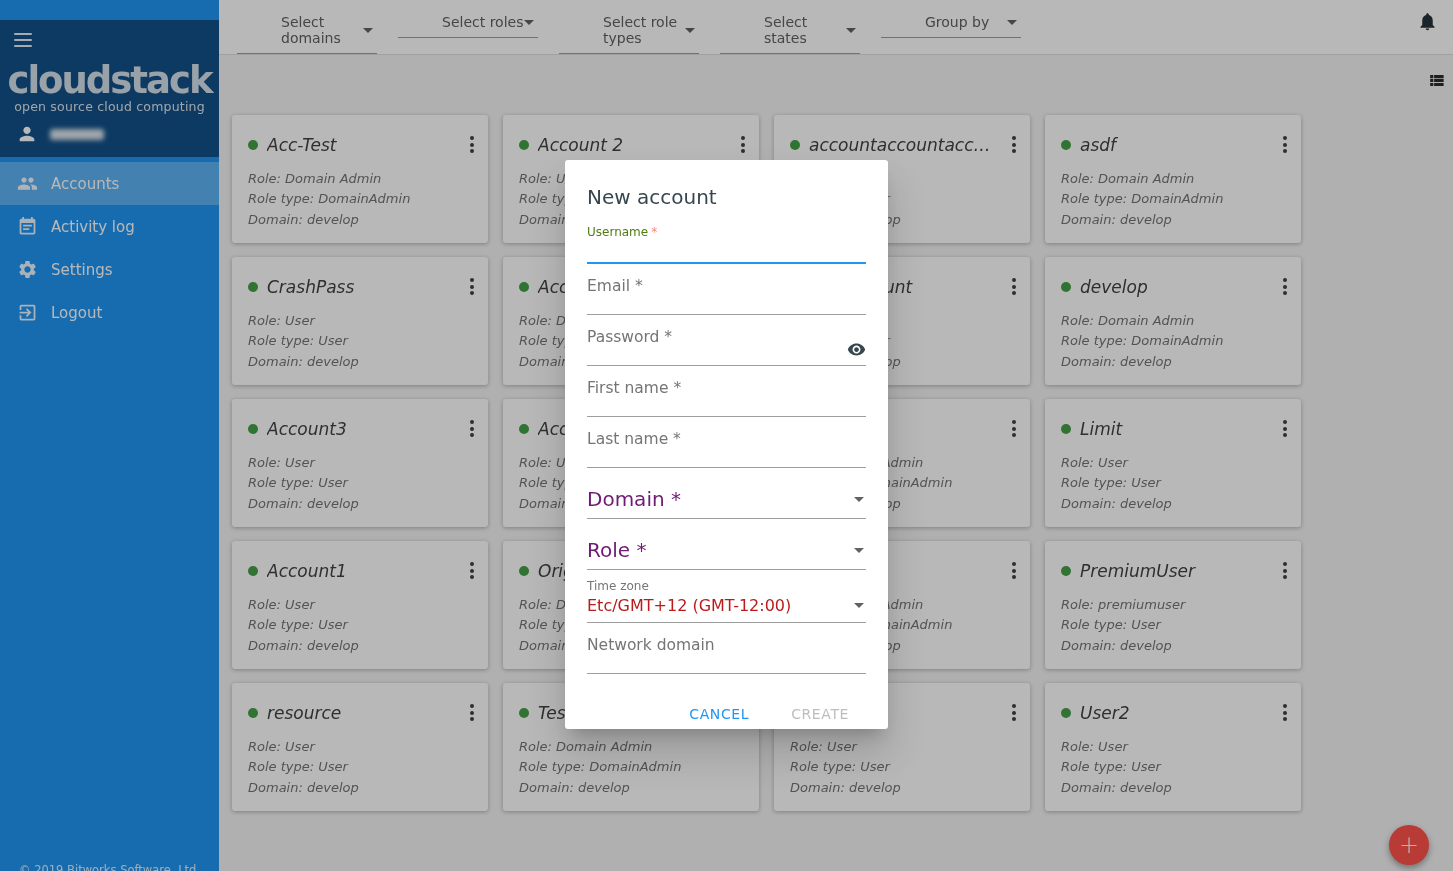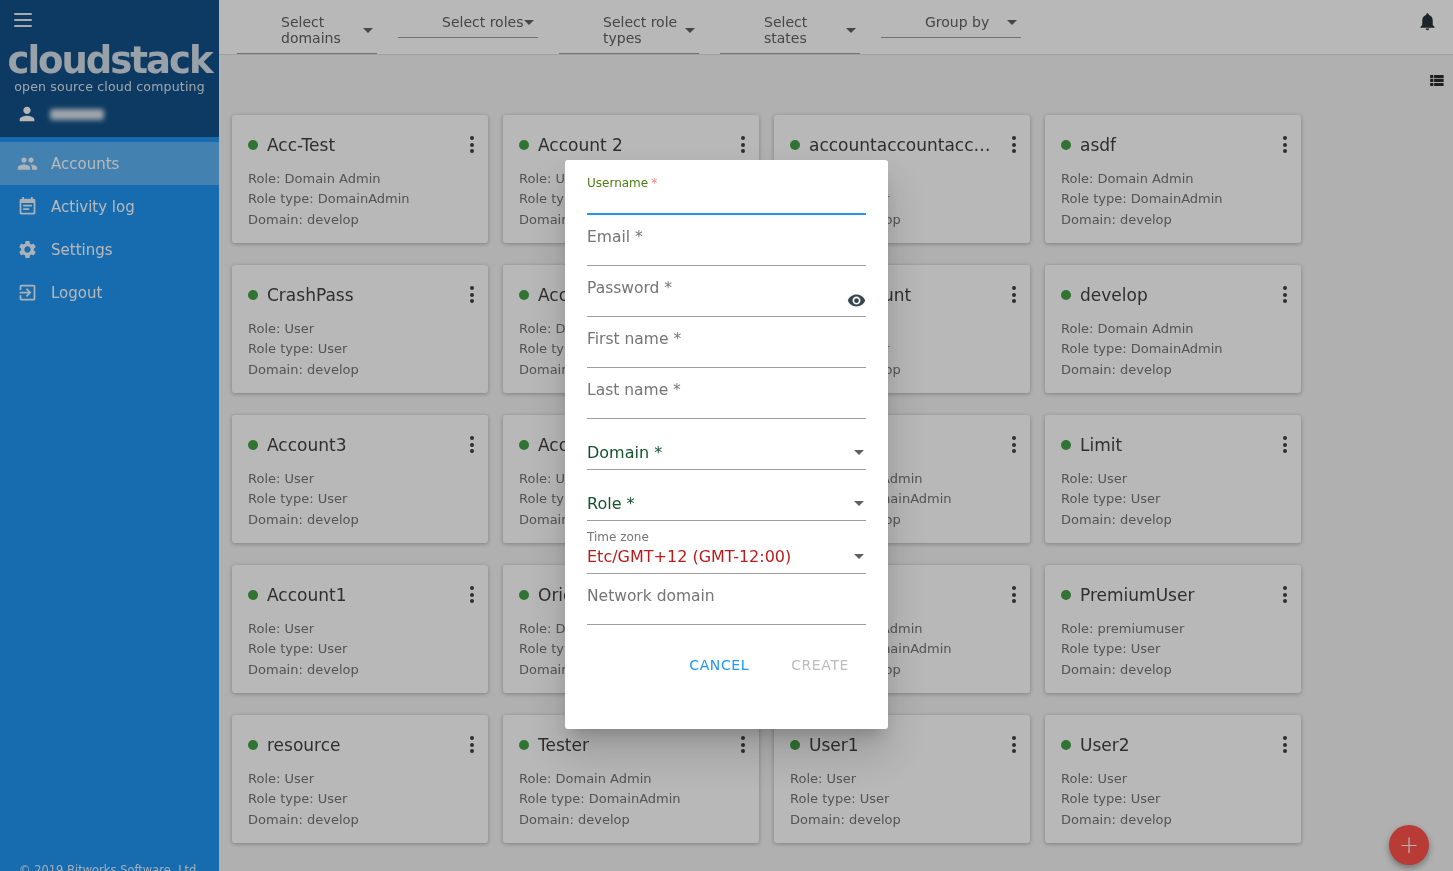--- a/index.html
+++ b/index.html
@@ -8,21 +8,21 @@
     font-family: "DejaVu Sans", "Liberation Sans", sans-serif;
     background:#f4f4f4; position:relative;
   }
   
   .sidebar { position:absolute; left:0; top:0; width:219px; height:100%;
     background:#2196f3; z-index:10; }
   .sidebar-top { height:137px; background:#125189; position:relative; }
   .hamburger { position:absolute; left:14px; top:13px; width:18px; height:14px;
     cursor:pointer; display:flex; flex-direction:column; justify-content:space-between;}
   .hamburger i { display:block; height:2.4px; background:#e8eef3; border-radius:1px;}
-  .logo { text-align:center; padding-top:44px; user-select:none; }
+  .logo { text-align:center; padding-top:44px; user-select:none;margin-top:20px; }
   .logo-title { font-size:37px; font-weight:bold; letter-spacing:-2px;
     color:rgba(255,255,255,0.82); line-height:34px;}
   .logo-sub { font-size:12.5px; color:rgba(255,255,255,0.85); letter-spacing:0.2px; margin-top:1px;}
   .user-row { position:absolute; left:16px; top:103px; display:flex; align-items:center; gap:12px;}
   .user-row svg { width:22px; height:22px; fill:#ffffff; }
   .user-blur { width:54px; height:11px; background:rgba(255,255,255,0.85);
     border-radius:3px; filter:blur(2.6px); }
   .menu { padding-top:5px; }
   .menu-item { height:43px; display:flex; align-items:center; gap:13px;
     padding-left:17px; cursor:pointer; color:#ffffff; font-size:15px; }
@@ -39,21 +39,21 @@
   .tselect span { font-size:14px; color:#616161;margin-left:44px; }
   .caret { width:0; height:0; border-left:5px solid transparent;
     border-right:5px solid transparent; border-top:5px solid #616161; margin-right:4px;}
   .bell { position:absolute; right:15px; top:11px; width:21px; height:21px; cursor:pointer;}
   .bell svg { width:21px; height:21px; fill:#263238; }
   
   .main { position:absolute; left:219px; top:55px; right:0; bottom:0; background:#f4f4f4;}
   .view-toggle { position:absolute; right:7px; top:16px; width:19px; height:19px; cursor:pointer;}
   .view-toggle svg { width:19px; height:19px; fill:#2b2b2b; }
   .cards { margin:60px 0 0 13px; width:1069px; display:grid;
-    grid-template-columns:repeat(4,256px); grid-auto-rows:128px; gap:22px 15px;}
+    grid-template-columns:repeat(4,256px); grid-auto-rows:128px; gap:14px 15px;font-style:italic;}
   .card { background:#ffffff; border-radius:3px; box-shadow:0 1px 4px rgba(0,0,0,0.28);
     padding:17px 16px 0 16px; cursor:pointer; overflow:hidden;}
   .card-head { display:flex; align-items:center; gap:9px; margin-bottom:11px;}
   .dot { width:10px; height:10px; border-radius:50%; background:#43a047; flex:0 0 auto;}
   .card-name { font-size:17px; color:#424242; flex:1 1 auto; white-space:nowrap;
     overflow:hidden; text-overflow:ellipsis;}
   .dots { flex:0 0 auto; padding:2px 4px; cursor:pointer; margin-right:-6px;}
   .dots i { display:block; width:4px; height:4px; border-radius:50%; background:#424242; margin:2.4px 0;}
   .card-line { font-size:13px; color:#757575; line-height:20.5px;}
   
@@ -75,21 +75,21 @@
     font-family:inherit; color:#37474f;}
   .gfield { height:51px; position:relative; display:flex; }
   .gfield input { width:100%; border:none; border-bottom:1px solid #9e9e9e; outline:none;
     padding-bottom:6px; font-size:15.5px; background:transparent; font-family:inherit; color:#37474f;}
   .gfield input::placeholder { color:#757575; opacity:1;}
   .eye { position:absolute; right:0; bottom:7px; width:19px; height:19px; cursor:pointer;}
   .eye svg { width:19px; height:19px; fill:#37474f;}
   .gselect { height:51px; display:flex; align-items:flex-end; cursor:pointer;}
   .gselect .inner { width:100%; border-bottom:1px solid #9e9e9e; padding-bottom:7px;
     display:flex; align-items:center; justify-content:space-between;}
-  .gselect .slabel { font-size:16px; color:#14532d;}
+  .gselect .slabel { font-size:20px; color:#701a75;}
   .mcaret { width:0; height:0; border-left:5px solid transparent; border-right:5px solid transparent;
     border-top:5px solid #616161; margin-right:2px;}
   .f-tz { margin-top:9px; cursor:pointer;}
   .f-tz .tz-label { font-size:12px; color:#757575;}
   .f-tz .inner { border-bottom:1px solid #9e9e9e; padding-bottom:7px; margin-top:3px;
     display:flex; align-items:center; justify-content:space-between;}
   .f-tz .tz-value { font-size:16px; color:#b91c1c;}
   .modal-actions { display:flex; justify-content:flex-end; gap:38px; margin-top:24px;
     padding-right:15px; align-items:center;}
   .btn { border:none; background:none; font-family:inherit; font-size:14px; font-weight:500;
@@ -483,20 +483,21 @@
   </div>
 </div>
 </div>
 
 <div class="fab">
   <span>+</span>
 </div>
 
 <div class="backdrop"></div>
 <div class="modal">
+  <div class="modal-title">New account</div>
 
   <div class="f-username">
     <span class="flabel">Username</span><span class="star">*</span>
     <input type="text" value="" style="">
   </div>
 
   <div class="gfield">
     <input type="text" placeholder="Email *" style="">
   </div>
 

